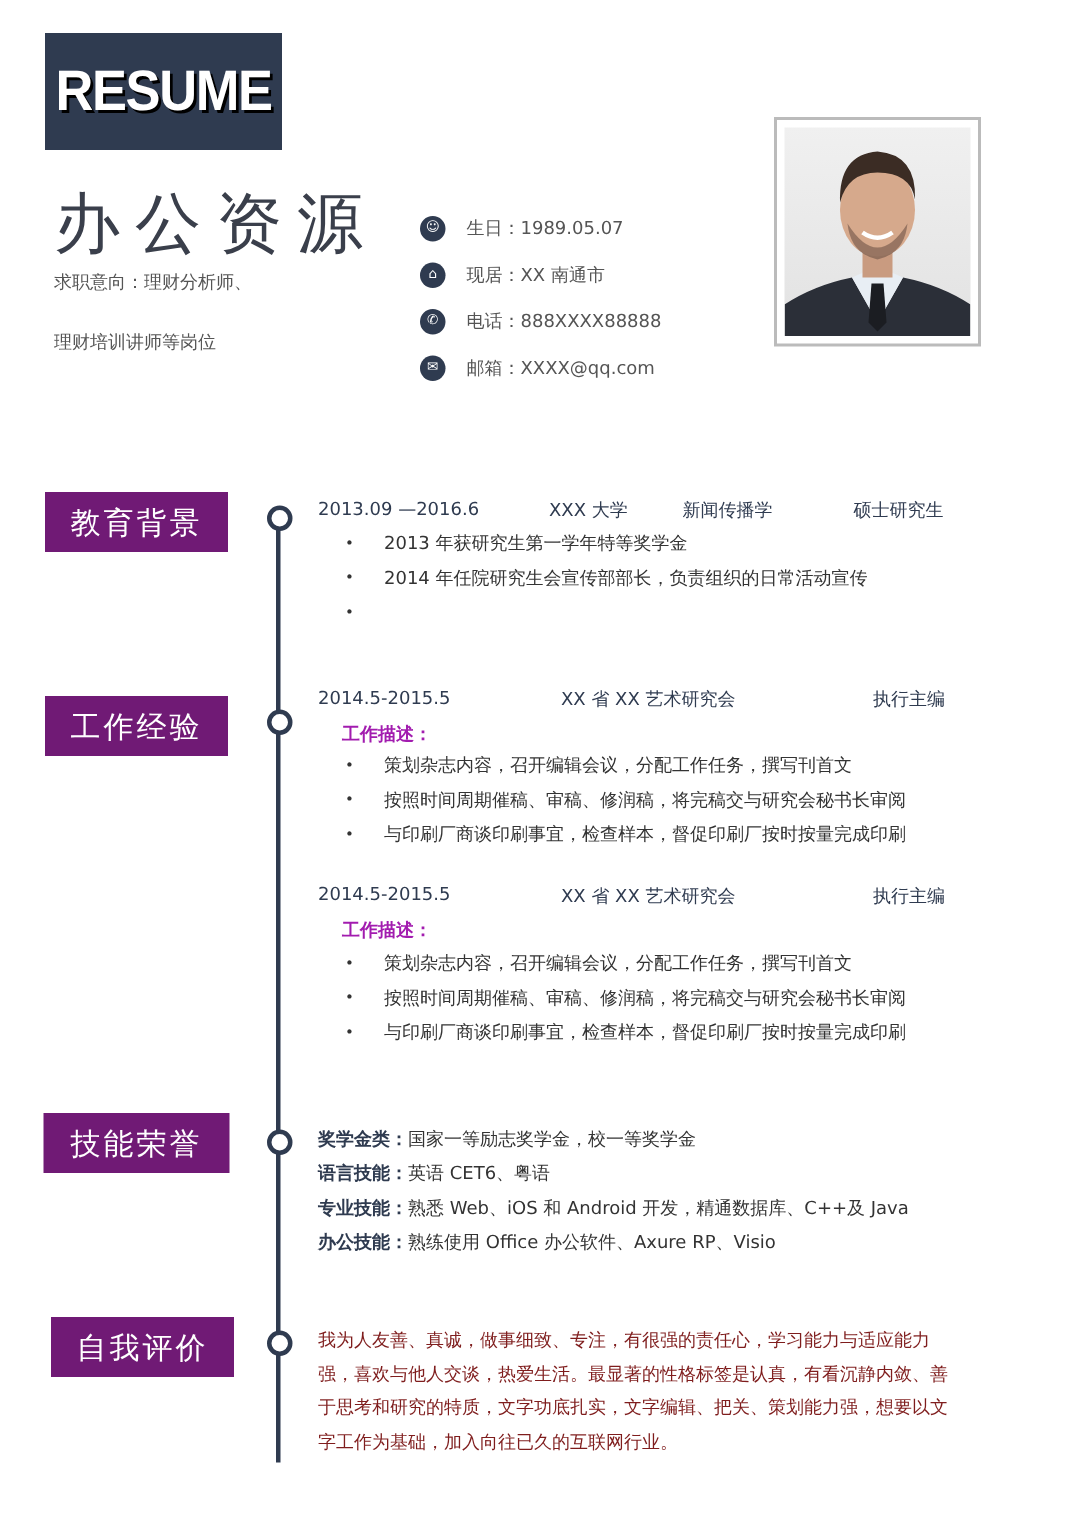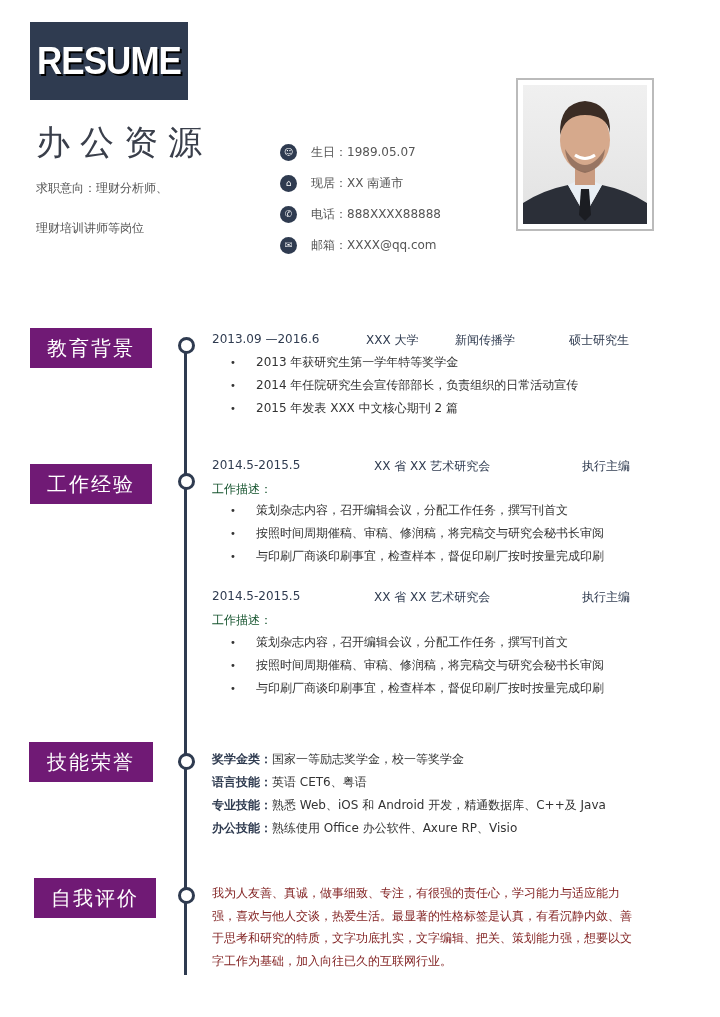--- a/index.html
+++ b/index.html
@@ -6,41 +6,41 @@
   body { width: 720px; height: 1017px; position: relative; overflow: hidden;
          font-family: "DejaVu Sans", "Liberation Sans", sans-serif; color: #333; }
   .abs { position: absolute; }
 
   .resume-box { left: 30px; top: 22px; width: 158px; height: 78px; background: #2f3b50; }
   .resume-text { left: 30px; top: 22px; width: 158px; height: 78px; color: #fff;
                  font-family: "Liberation Sans", sans-serif; font-weight: bold; font-size: 38px;
                  letter-spacing: -1px; text-align: center; line-height: 78px;
                  text-shadow: 2px 2px 0 #000; transform: scaleX(0.92); }
 
-  .name { left: 36px; top: 120px; font-size: 34px; letter-spacing: 10px; color: #3a3f4b; }
+  .name { left: 36px; top: 120px; font-size: 44px; letter-spacing: 10px; color: #3a3f4b; }
   .objective { left: 36px; font-size: 12px; color: #555; }
 
   .info-row { left: 280px; height: 20px; display: flex; align-items: center; font-size: 12px; color: #555; }
   .info-icon { width: 17px; height: 17px; border-radius: 50%; background: #2f3b50; margin-right: 14px;
                color: #fff; font-size: 9px; display: flex; align-items: center; justify-content: center; }
 
   .photo-frame { left: 516px; top: 78px; width: 138px; height: 153px; border: 2px solid #bbb;
                  background: #fff; box-sizing: border-box; }
   .photo { position: absolute; left: 5px; top: 5px; width: 124px; height: 139px; overflow: hidden;
            background: linear-gradient(#f0f0f0, #e2e2e2); }
 
   .timeline { left: 184px; top: 345px; width: 3px; height: 630px; background: #2f3b50; }
   .node { width: 11px; height: 11px; border-radius: 50%; border: 3px solid #2f3b50; background: #fff; }
 
   .section-label { height: 40px; background: #701a75; color: #fff; font-size: 20px; letter-spacing: 2px;
                    display: flex; align-items: center; justify-content: center; }
 
   .row-head { font-size: 12px; font-weight: normal; color: #2f3b50; height: 18px; }
   .row-head span { position: absolute; white-space: nowrap; }
-  .sub-label { font-size: 12px; font-weight: normal; color: #14532d; }
+  .sub-label { font-size: 12px; font-weight: bold; color: #a21caf; margin-left: 16px; }
   .bullets { left: 230px; font-size: 12px; color: #333; }
   .bullets .b { height: 23px; display: flex; align-items: center; white-space: nowrap; }
   .bullets .dot { width: 26px; font-size: 10px; color: #333; }
 
   .skill { left: 212px; font-size: 12px; color: #333; white-space: nowrap; }
   .skill b { color: #2f3b50; margin-top: 44px; }
   .eval { left: 212px; top: 882px; width: 430px; font-size: 12px; line-height: 22.5px; color: #7f1d1d; }
 </style>
 </head>
 <body>
@@ -104,21 +104,20 @@
   <div class="b">
       <span class="dot">•</span>
       <span>2013 年获研究生第一学年特等奖学金</span>
     </div>
   <div class="b">
       <span class="dot">•</span>
       <span>2014 年任院研究生会宣传部部长，负责组织的日常活动宣传</span>
     </div>
   <div class="b">
       <span class="dot">•</span>
-      <span>2015 年发表 XXX 中文核心期刊 2 篇</span>
     </div>
 </div>
 
 <div class="abs section-label" style="left:30px;top:464px;width:122px">工作经验</div>
 
 <div class="abs row-head" style="left:212px;top:458px;width:440px">
   <span style="left:0">2014.5-2015.5</span>
   <span style="left:162px">XX 省 XX 艺术研究会</span>
   <span style="left:370px">执行主编</span>
 </div>

